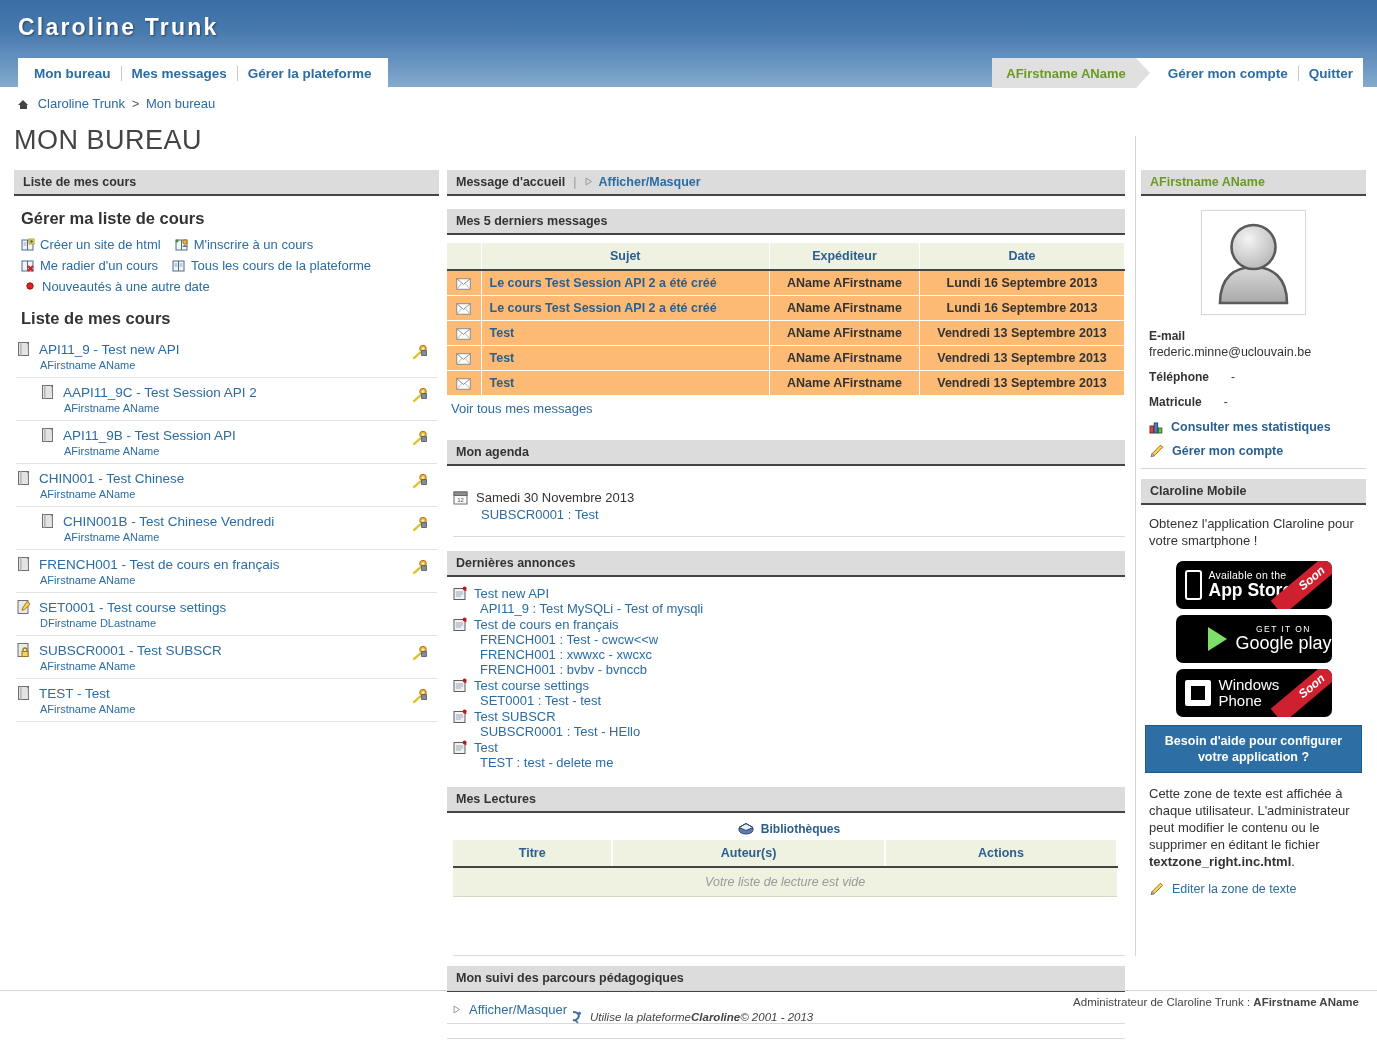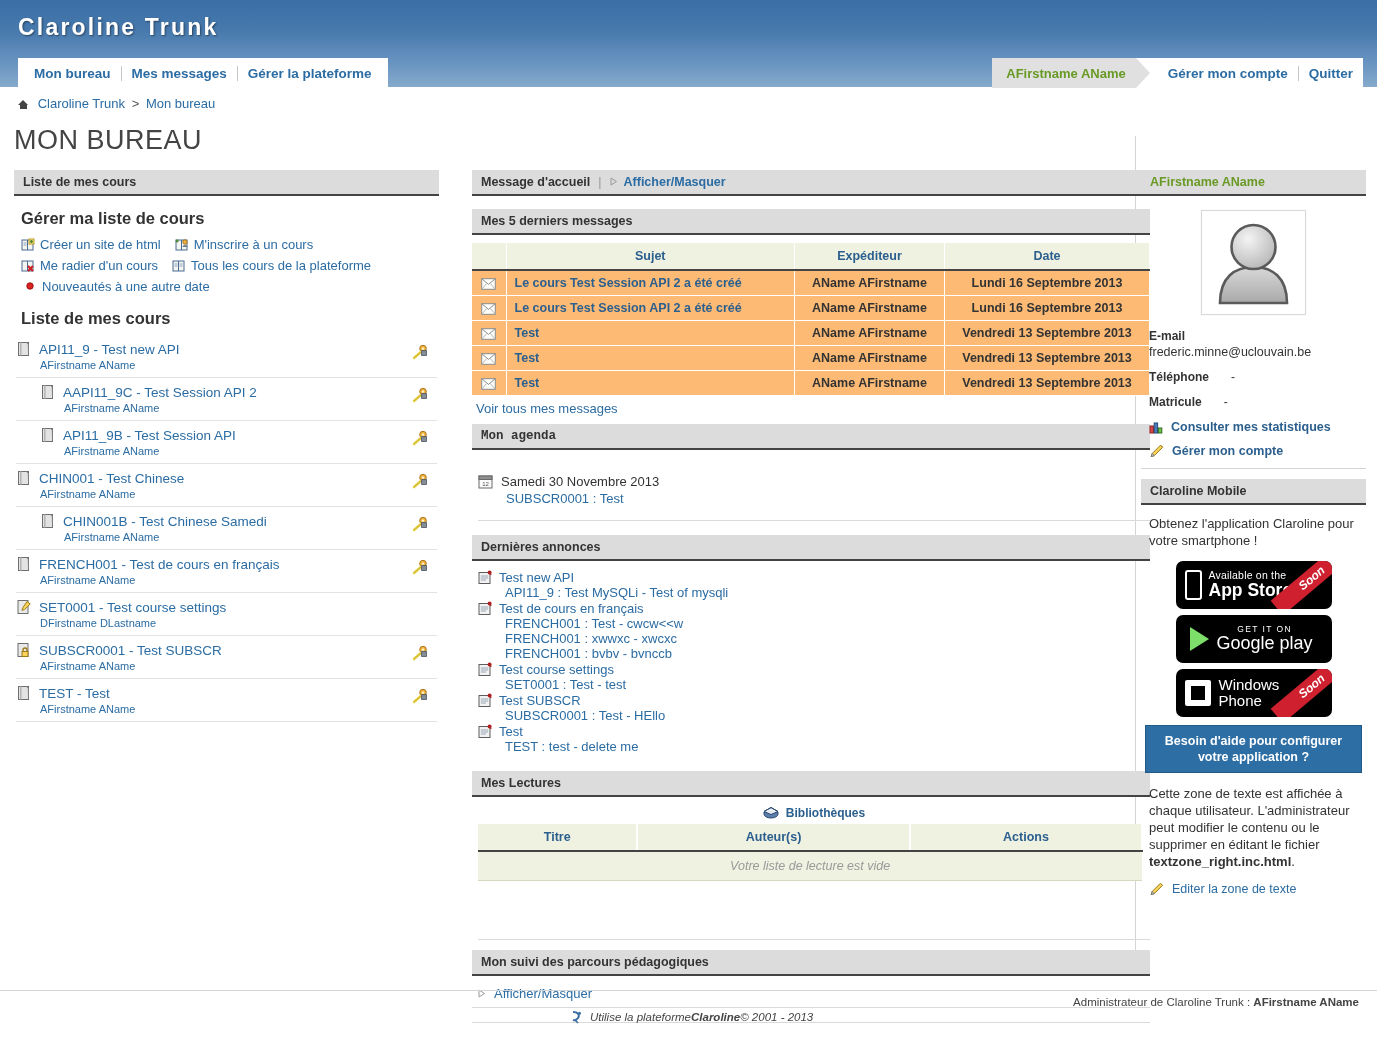--- a/index.html
+++ b/index.html
@@ -95,21 +95,21 @@
 
   
   #page-title {
     font-size:27px; font-weight:normal; color:#444;
     margin:8px 0 14px 14px; letter-spacing:.5px;
   }
 
   
   #layout { position:relative; }
   #col-left  { position:absolute; left:14px;  top:0; width:425px; }
-  #col-mid   { position:absolute; left:472px; top:0; width:678px; }
+  #col-mid   { position:absolute; left:447px; top:0; width:678px; }
   #col-right { position:absolute; left:1141px;top:0; width:225px; }
   #vdivider  { position:absolute; left:1135px; top:-34px; width:1px; height:820px; background:#d5d5d5; }
 
   
   .panel-head {
     background:#dcdcdc;
     border-bottom:2px solid #444;
     font-size:12.5px; font-weight:bold; color:#333;
     padding:5px 9px 5px 9px;
   }
@@ -452,21 +452,21 @@
                 <path d="M10.5 6.5 l5 0 l0 5 l-5 0z" fill="#7e8793" stroke="#5a626c" opacity=".95"></path>
               </svg></span>
           </div>
           <div class="course-row indent">
             <div class="course-line">
               <span class="cic"><svg width="16" height="16" viewBox="0 0 16 16">
                   <rect x="2.5" y="1.5" width="10" height="13" fill="#e3e3e3" stroke="#6f6f6f"></rect>
                   <rect x="4" y="1.5" width="1.6" height="13" fill="#b7b7b7"></rect>
                   <path d="M10.5 1.5 l2 2 v11" fill="#cfcfcf" stroke="#6f6f6f" stroke-width=".7"></path>
                 </svg></span>
-              <a href="#">CHIN001B - Test Chinese Samedi</a>
+              <a href="#">CHIN001B - Test Chinese Vendredi</a>
             </div>
             <div class="course-sub">AFirstname AName</div>
             <span class="key-icon"><svg width="18" height="18" viewBox="0 0 18 18">
                 <circle cx="12" cy="4.6" r="3.3" fill="#f2b23e" stroke="#a8761b"></circle>
                 <circle cx="12" cy="4.6" r="1.2" fill="#fff3cf"></circle>
                 <path d="M10.5 7.5 L3 14" stroke="#e8d24a" stroke-width="2.6" stroke-linecap="round"></path>
                 <path d="M10.5 7.5 L3 14" stroke="#b79a1e" stroke-width=".6"></path>
                 <path d="M10.5 6.5 l5 0 l0 5 l-5 0z" fill="#7e8793" stroke="#5a626c" opacity=".95"></path>
               </svg></span>
           </div>
@@ -612,21 +612,21 @@
             <td class="subject"><a href="#">Test</a></td>
             <td class="sender">AName AFirstname</td>
             <td class="date">Vendredi 13 Septembre 2013</td>
           </tr>
         </tbody>
     </table>
     <div class="after-table-link">
       <a href="#">Voir tous mes messages</a>
     </div>
 
-    <div class="panel-head" style="margin-top:8px;font-family:Liberation Mono, monospace;">Mon agenda</div>
+    <div class="panel-head" style="margin-top:24px;">Mon agenda</div>
     <div class="agenda-body">
       <div class="agenda-row">
         <span class="inl">
           <svg width="15" height="15" viewBox="0 0 15 15">
             <rect x="1" y="2" width="13" height="12" fill="#fafafa" stroke="#6a6a6a"></rect>
             <rect x="1" y="2" width="13" height="3.5" fill="#8f8f8f" stroke="#6a6a6a"></rect>
             <text x="7.5" y="12" font-size="6" text-anchor="middle" fill="#555" font-family="sans-serif">12</text>
           </svg>
         </span>
         <span class="agenda-date">Samedi 30 Novembre 2013</span>
@@ -819,21 +819,21 @@
 
     <div class="badge">
       <div class="phone-glyph"></div>
       <div class="btxt">
         <div class="b1">Available on the</div>
         <div class="b2">App Store</div>
       </div>
       <div class="soon">Soon</div>
     </div>
 
-    <div class="badge" style="padding-left:14px;">
+    <div class="badge" style="padding-left:14px;justify-content:flex-end;">
       <div class="play-glyph"></div>
       <div class="btxt">
         <div class="gp1">GET IT ON</div>
         <div class="gp2">Google play</div>
       </div>
     </div>
 
     <div class="badge">
       <div class="win-glyph"></div>
       <div class="btxt">

